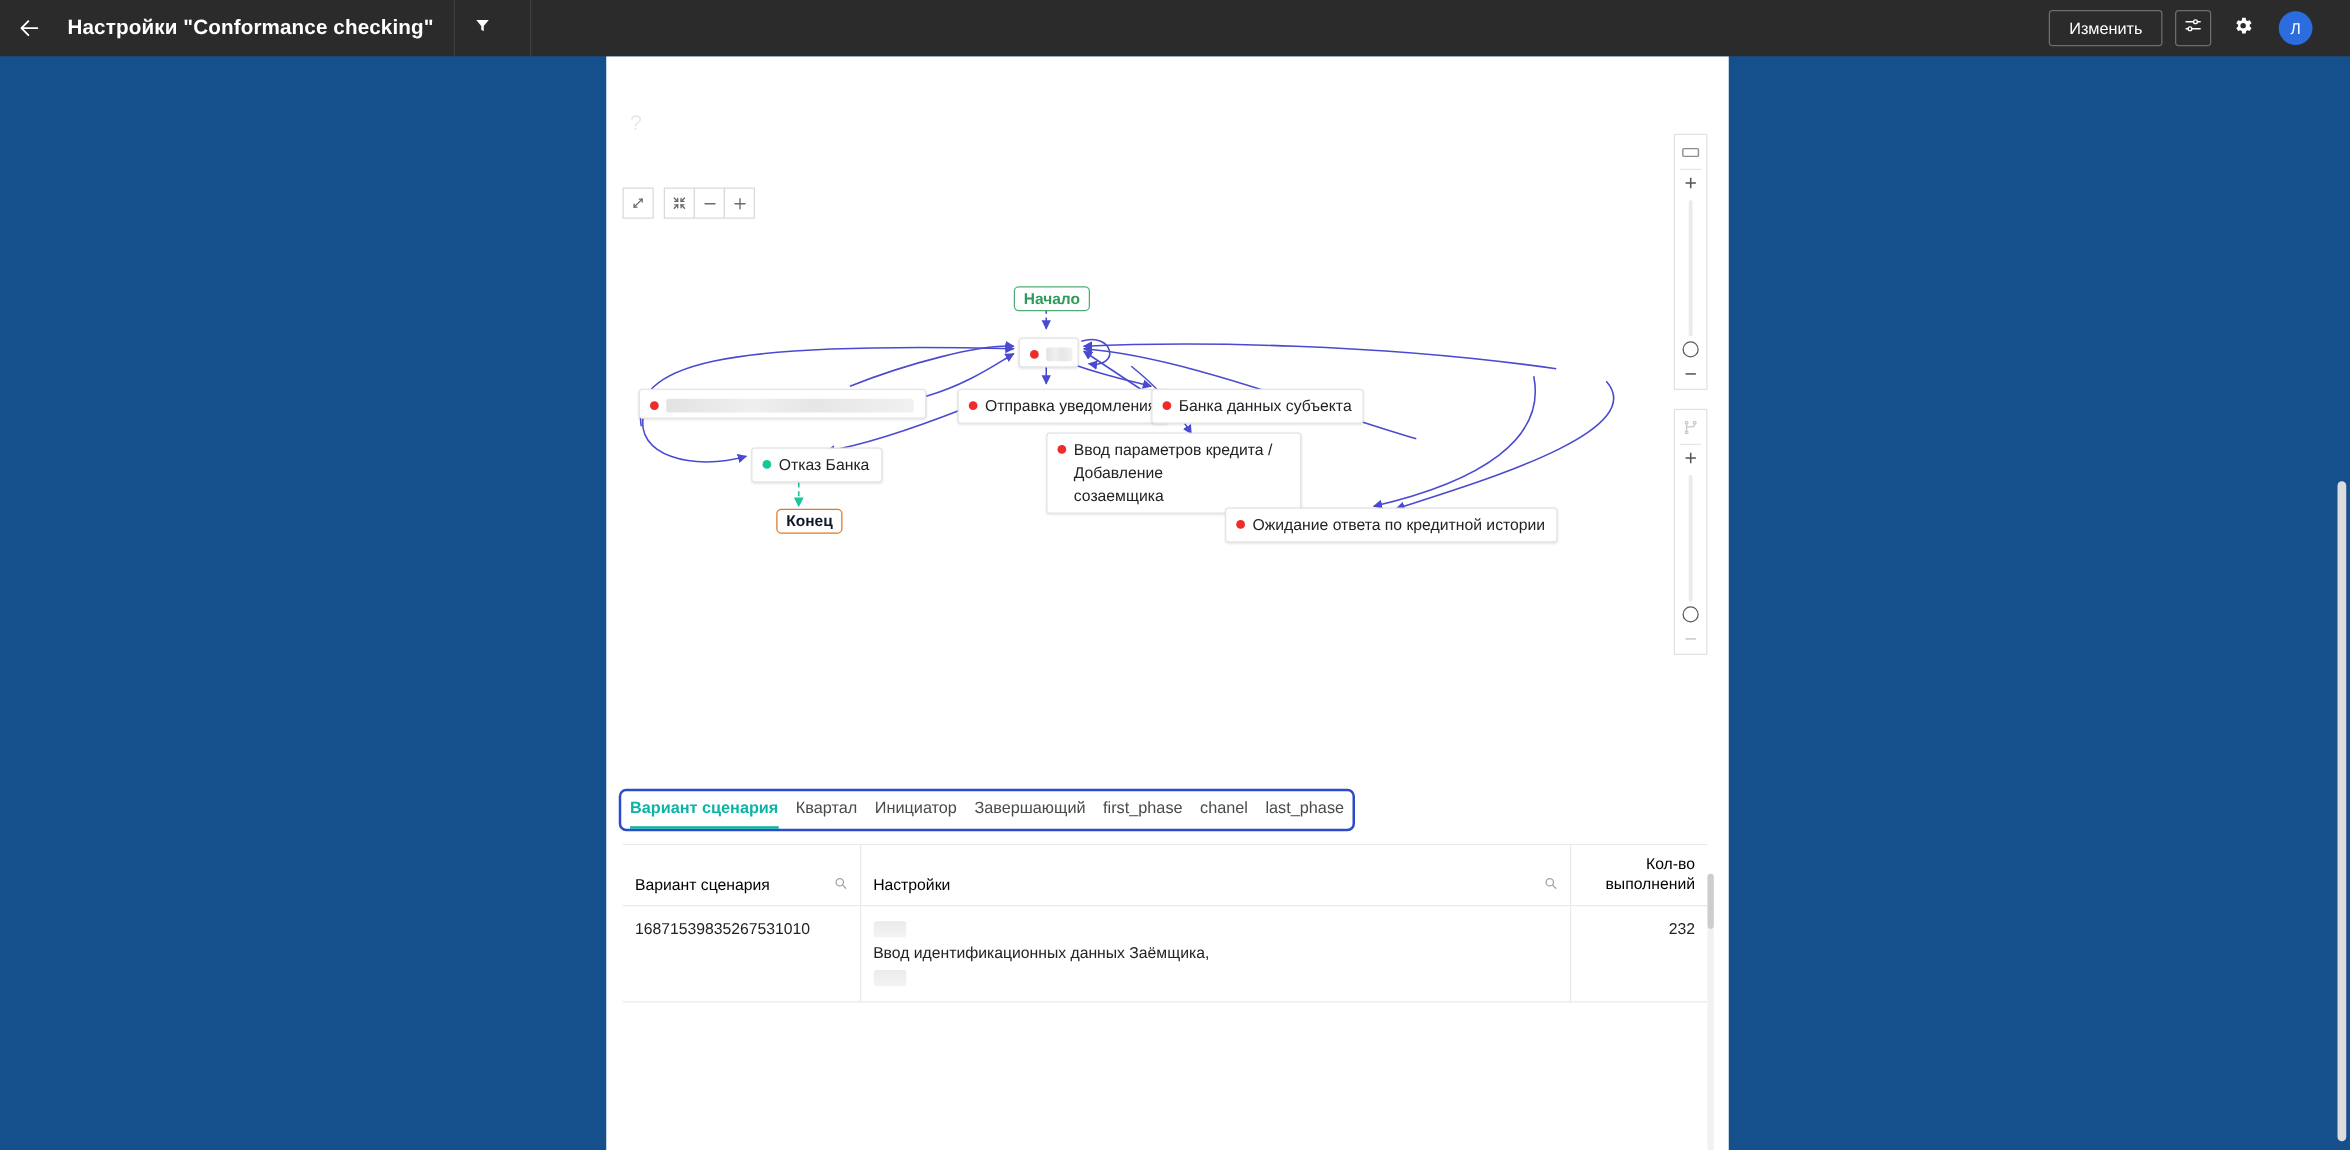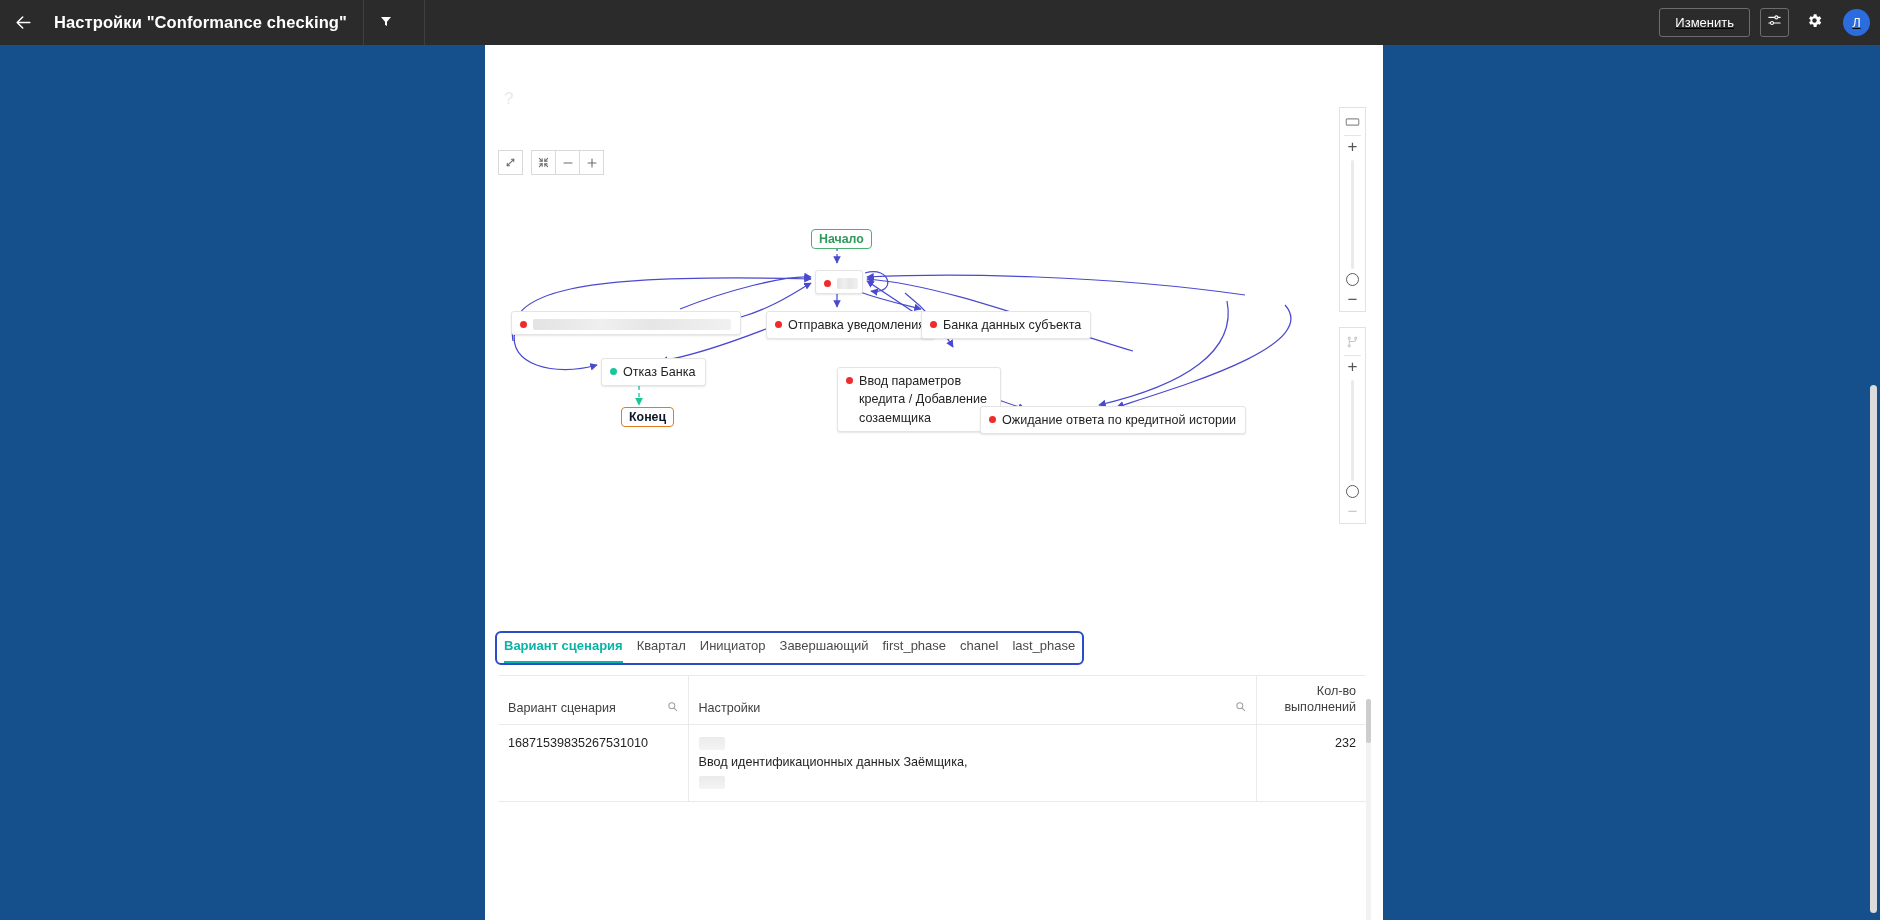--- a/index.html
+++ b/index.html
@@ -30,21 +30,21 @@
     letter-spacing: .1px; margin-left: 8px; white-space: nowrap;
   }
   .tb-divider { width: 1px; height: 45px; background: #3f3f3f; margin: 0 0 0 16px; }
   .funnel-btn {
     width: 44px; height: 45px;
     display: flex; align-items: center; justify-content: center;
     cursor: pointer;
   }
   .topbar-right {
     margin-left: auto; display: flex; align-items: center;
-    height: 45px; padding-right: 10px; gap: 10px; text-decoration: underline;
+    height: 45px; padding-right: 30px; gap: 10px;
   }
   .btn-change {
     height: 29px; padding: 0 15px;
     border: 1px solid #6d6d6d; border-radius: 3px;
     background: transparent; color: #ffffff;
     font-family: "Liberation Sans", sans-serif; font-size: 13px;
     display: flex; align-items: center; cursor: pointer;
   }
   .icon-sq {
     width: 29px; height: 29px;
@@ -175,21 +175,21 @@
   .tab.active { color: #0bb4a6; font-weight: 700; border-bottom-color: #0bb4a6; }
 
   
   .table-wrap {
     position: absolute; top: 630px; left: 13px;
     width: 868px; height: 250px;
     overflow: hidden;
   }
   table { width: 100%; border-collapse: collapse; table-layout: fixed; }
   thead th {
-    font-size: 12.6px; font-weight: 400; color: #404040;
+    font-size: 12.6px; font-weight: 400; color: #000000;
     border-bottom: 1px solid #eaeaea; border-right: 1px solid #eaeaea;
     border-top: 1px solid #eaeaea;
     vertical-align: bottom; padding: 8px 10px 9px; height: 48px;
     text-align: left; background: #fff;
   }
   thead th.num { text-align: right; border-right: none; width: 110px; line-height: 1.25; }
   thead th.c1 { width: 190px; }
   .th-inner { display: flex; align-items: flex-end; justify-content: space-between; gap: 6px; }
   .srch { flex: 0 0 auto; cursor: pointer; opacity: .55; }
   tbody td {
@@ -380,21 +380,21 @@
     <div class="node" style="left:281px; top:216px;">
       <span class="dot red"></span>
       <span>Отправка уведомления</span>
     </div>
 
     <div class="node" style="left:436px; top:216px;">
       <span class="dot red"></span>
       <span>Банка данных субъекта</span>
     </div>
 
-    <div class="node" style="left:352px; top:272px; width:164px;">
+    <div class="node" style="left:352px; top:251px; width:204px;">
       <span class="dot red"></span>
       <span>Ввод параметров кредита / Добавление
 созаемщика</span>
     </div>
 
     <div class="node" style="left:116px; top:263px;">
       <span class="dot teal"></span>
       <span>Отказ Банка</span>
     </div>
 

